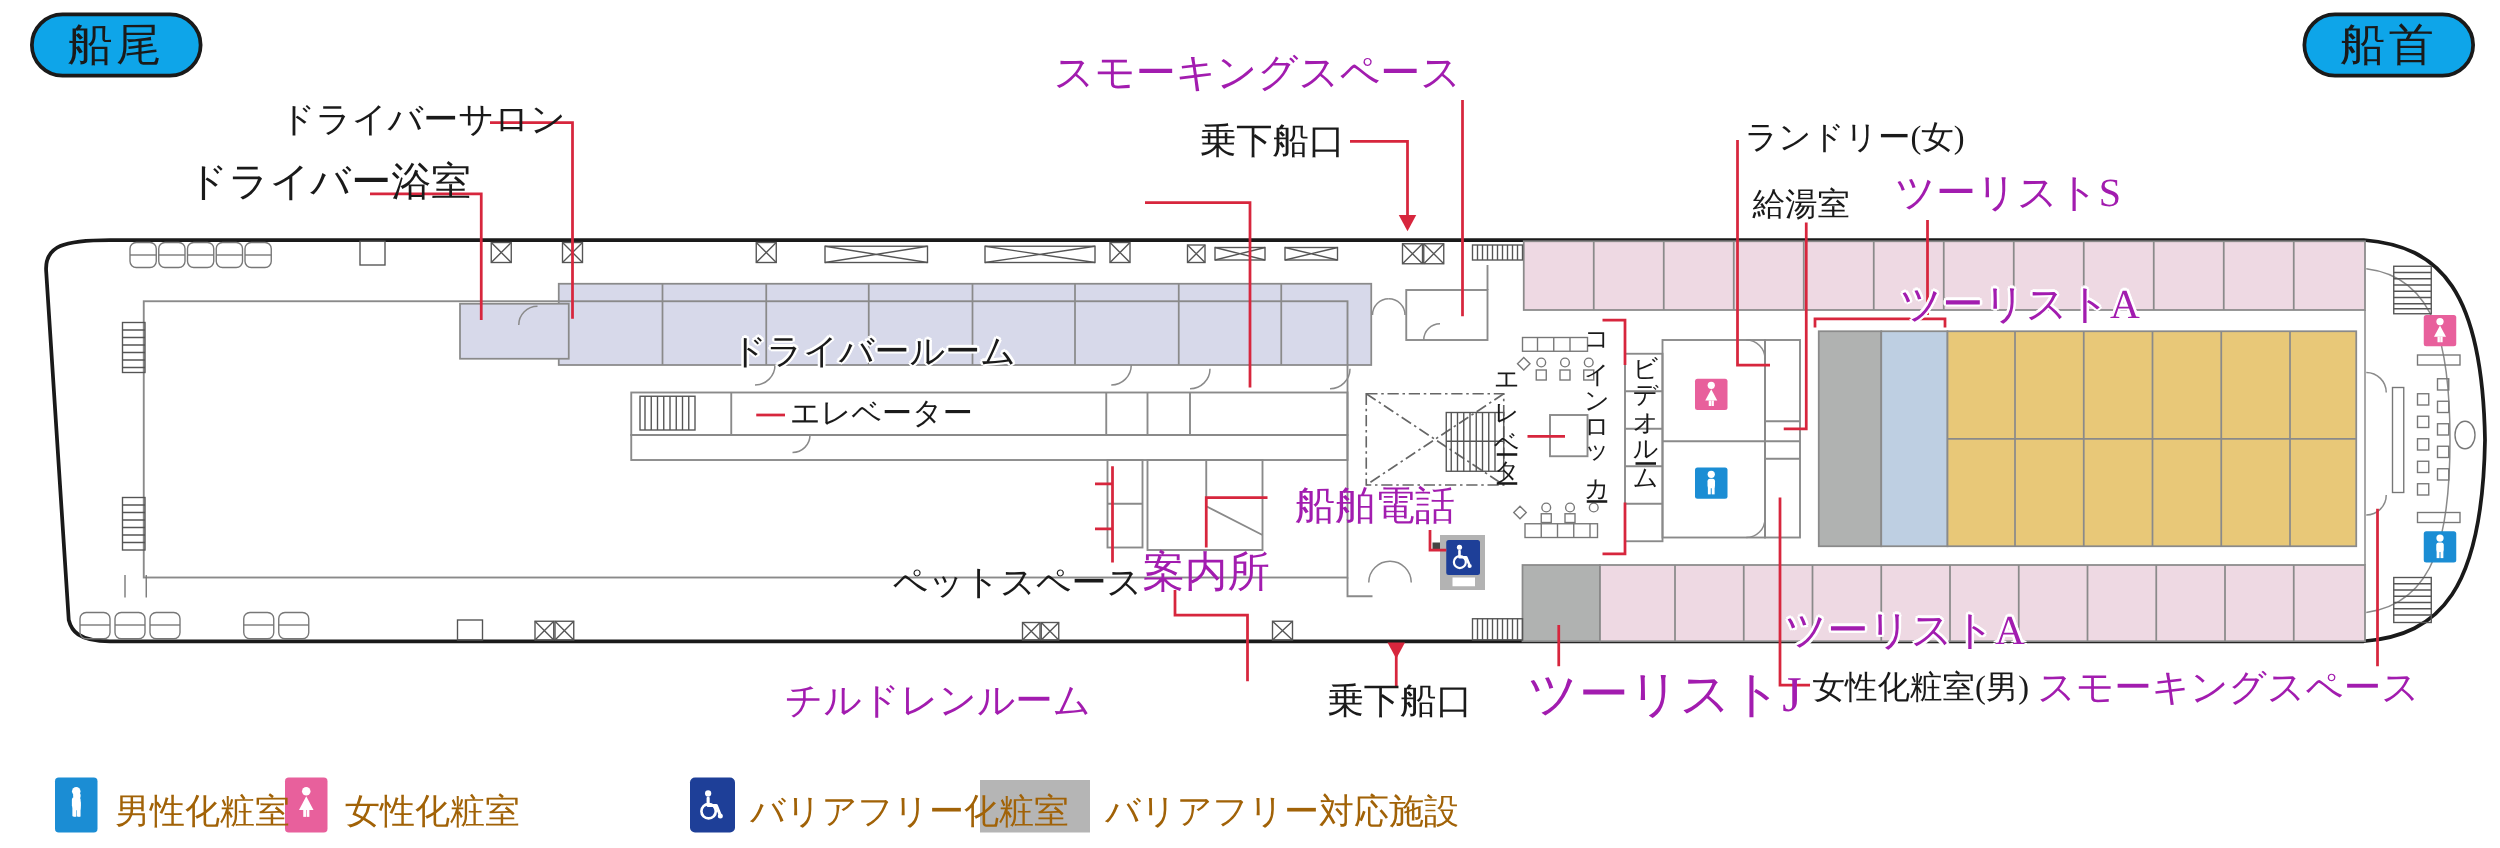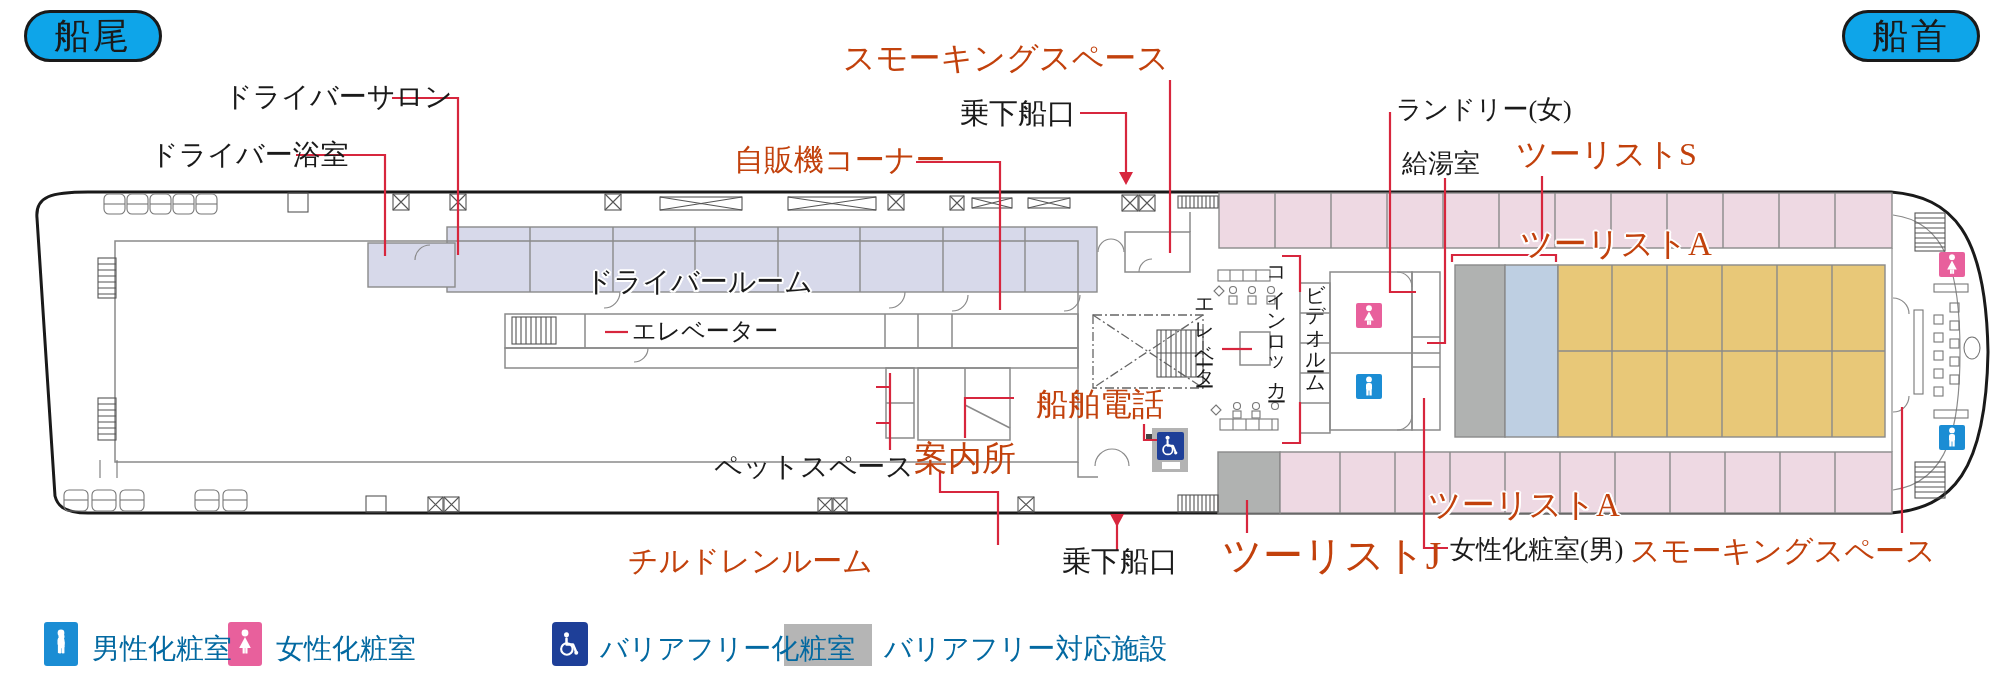--- a/index.html
+++ b/index.html
@@ -1,28 +1,28 @@
 <!DOCTYPE html>
 <html><head>
 <meta charset="utf-8">
 <style>
   html,body{margin:0;padding:0;background:#fff;}
   #stage{position:relative;width:2000px;height:678px;background:#fff;overflow:hidden;
          font-family:"Liberation Serif","DejaVu Serif",serif;}
   #plan-svg{position:absolute;left:0;top:0;}
   .lbl{position:absolute;white-space:nowrap;color:#1a1a1a;line-height:1.05;}
-  .red{color:#c2410c;}
+  .red{color:#a21caf;}
   .halo{text-shadow:2px 0 0 #fff,-2px 0 0 #fff,0 2px 0 #fff,0 -2px 0 #fff,
         1.5px 1.5px 0 #fff,-1.5px -1.5px 0 #fff,1.5px -1.5px 0 #fff,-1.5px 1.5px 0 #fff;}
   .vert{writing-mode:vertical-rl;}
   .ctr{text-align:left;margin-top:24px;}
   .pill{position:absolute;border:3px solid #1a1a1a;border-radius:28px;background:#0ea5e9;
         display:flex;align-items:center;justify-content:center;font-size:36px;
         letter-spacing:3px;color:#1a1a1a;}
-  .legend-text{position:absolute;font-size:28px;color:#0369a1;}
+  .legend-text{position:absolute;font-size:28px;color:#a16207;}
 </style>
 </head>
 <body>
 
 <div id="stage">
 
 <svg id="plan-svg" width="2000" height="678" viewBox="0 0 2000 678">
   <defs>
     <symbol id="icon-male" viewBox="0 0 24 24">
       <circle cx="12" cy="5.4" r="2.9" fill="#fff"></circle>
@@ -279,24 +279,23 @@
 </svg>
 
 <div class="pill" style="left:24px;top:10px;width:132px;height:46px;">
       <span>船尾</span>
     </div>
 <div class="pill" style="left:1842px;top:10px;width:132px;height:46px;">
       <span>船首</span>
     </div>
 
 <div class="lbl" style="left:224px;top:82px;font-size:28px;">ドライバーサロン</div>
-<div class="lbl" style="left:150px;top:140px;font-size:28px;">ドライバー浴室</div>
+<div class="lbl" style="left:150px;top:129px;font-size:32px;">ドライバー浴室</div>
 <div class="lbl red" style="left:843px;top:42px;font-size:32px;">スモーキングスペース</div>
 <div class="lbl" style="left:960px;top:98px;font-size:29px;">乗下船口</div>
-<div class="lbl red" style="left:734px;top:144px;font-size:30px;">自販機コーナー</div>
 <div class="lbl" style="left:1396px;top:96px;font-size:26px;">ランドリー(女)</div>
 <div class="lbl" style="left:1402px;top:150px;font-size:26px;">給湯室</div>
 <div class="lbl red" style="left:1516px;top:138px;font-size:32px;">ツーリストS</div>
 <div class="lbl red halo ctr" style="left:1520px;top:203px;width:240px;font-size:33px;">ツーリストA</div>
 <div class="lbl halo ctr" style="left:585px;top:243px;width:375px;font-size:28px;">ドライバールーム</div>
 <div class="lbl" style="left:632px;top:319px;font-size:24px;">エレベーター</div>
 <div class="lbl red" style="left:1036px;top:388px;font-size:32px;">船舶電話</div>
 <div class="lbl" style="left:714px;top:452px;font-size:28px;">ペットスペース</div>
 <div class="lbl red" style="left:914px;top:441px;font-size:34px;">案内所</div>
 <div class="lbl red halo ctr" style="left:1428px;top:464px;width:240px;font-size:33px;">ツーリストA</div>

